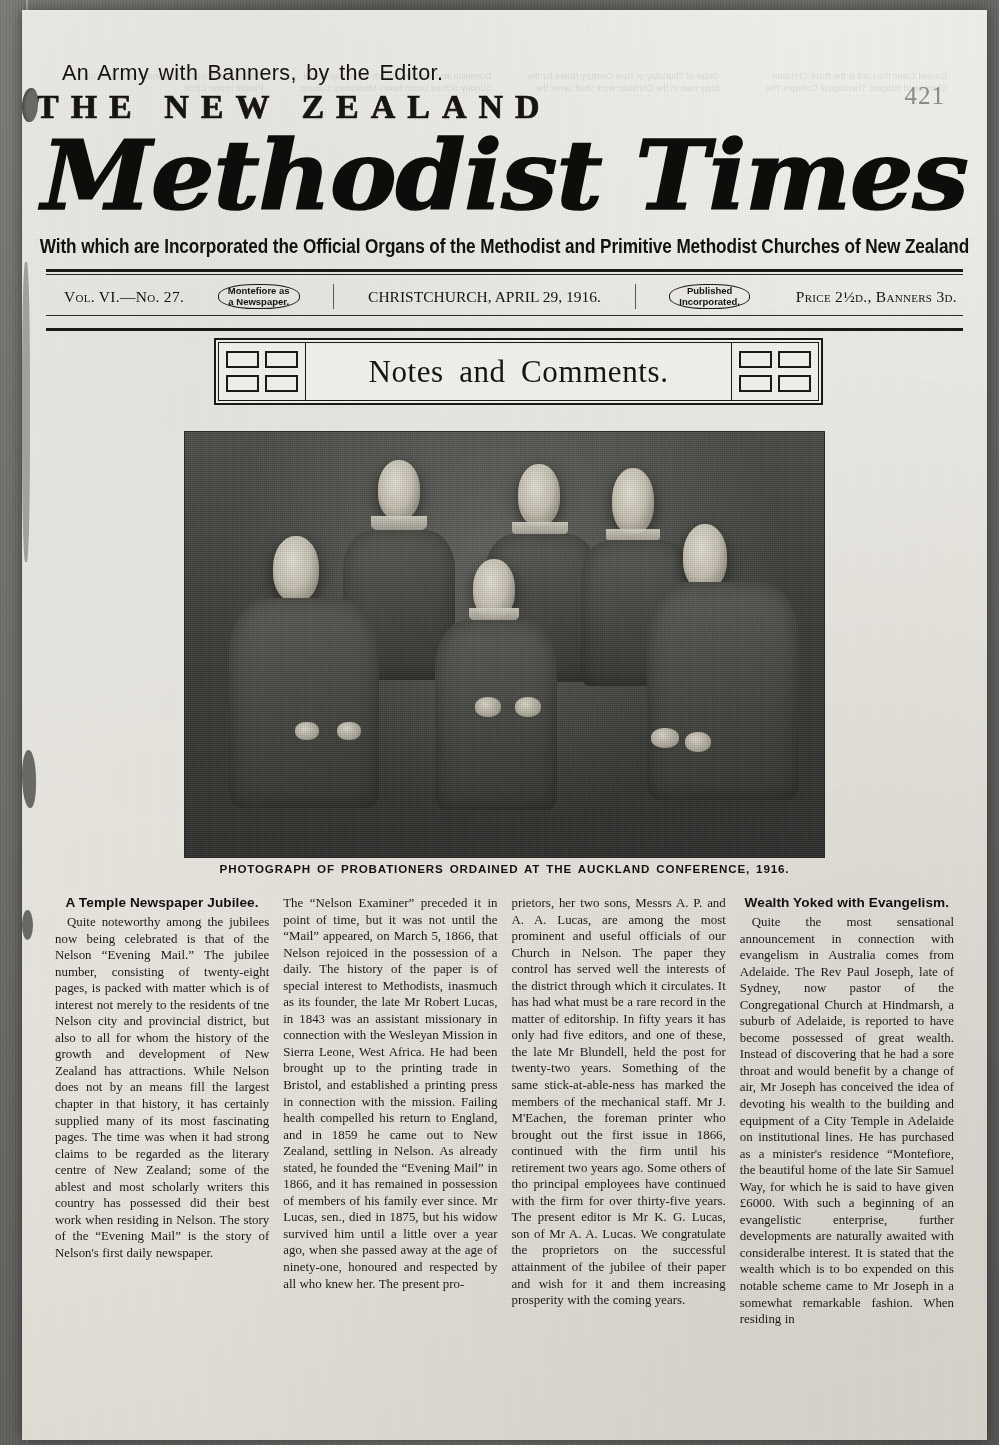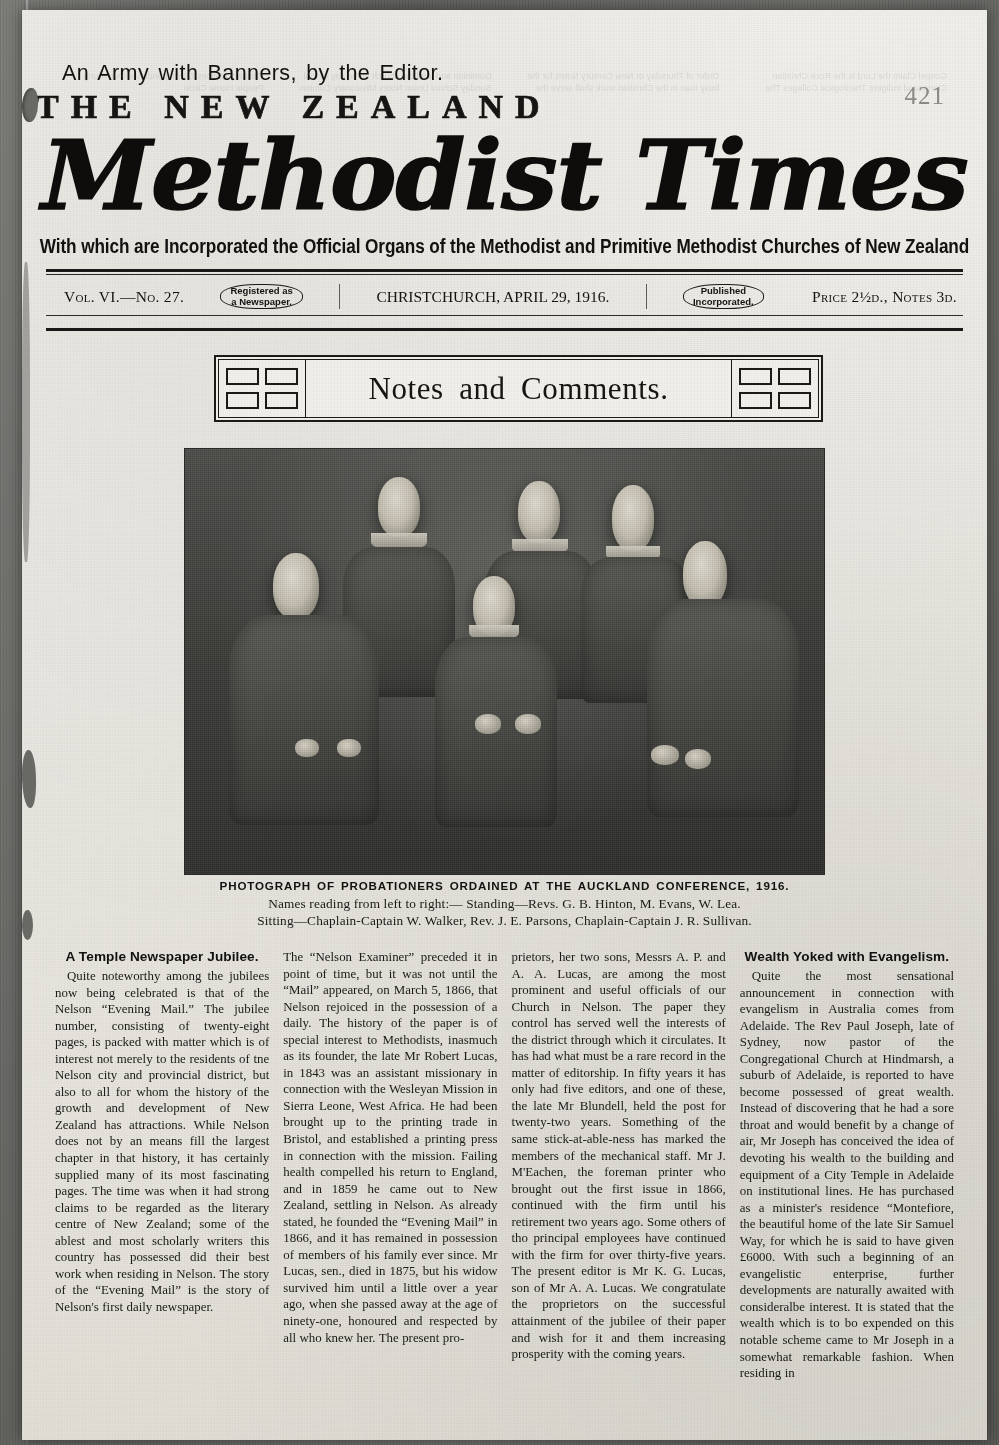--- a/index.html
+++ b/index.html
@@ -105,21 +105,21 @@
   }
   .infobar .sc{font-variant:small-caps;letter-spacing:.3px;margin-left:12px;}
   .paren-box{
     border:1px solid #1d1c1a;border-radius:45%;
     padding:1px 9px;font-size:9.5px;line-height:10.5px;text-align:center;
     font-family:"Liberation Sans",sans-serif;font-weight:700;
   }
   .sep{width:1px;align-self:stretch;background:#5d5c58;}
 
   
-  .banner-wrap{margin:24px 150px 0 150px;padding-left:28px;}
+  .banner-wrap{margin:7px 150px 0 150px;padding-left:28px;}
   .banner{
     border:2px solid #1b1a18;padding:2px;
     display:flex;align-items:stretch;background:#f2f0ea;
   }
   .banner-inner{
     border:1px solid #1b1a18;display:flex;align-items:stretch;flex:1;
   }
   .orn{
     width:72px;display:flex;flex-direction:column;justify-content:center;
     gap:7px;padding:8px 7px;
@@ -232,31 +232,31 @@
     <div class="nz-line">THE NEW ZEALAND</div>
     <div class="title-fraktur">Methodist Times</div>
     <div class="subline">With which are Incorporated the Official Organs of the Methodist and Primitive Methodist Churches of New Zealand</div>
 
     <div class="rule-thick"></div>
     <div class="rule-thin"></div>
 
     <div class="infobar">
       <span class="sc">Vol. VI.—No. 27.</span>
       <span class="paren-box">
-        <span>Registered as</span><br>
+        <span>Montefiore as</span><br>
         <span>a Newspaper.</span>
       </span>
       <span class="sep"></span>
       <span>CHRISTCHURCH, APRIL 29, 1916.</span>
       <span class="sep"></span>
       <span class="paren-box">
         <span>Published</span><br>
         <span>Incorporated.</span>
       </span>
-      <span class="sc">Price 2½d., Notes 3d.</span>
+      <span class="sc">Price 2½d., Banners 3d.</span>
     </div>
 
     <div class="rule-thin"></div>
     <div class="rule-thick"></div>
 
     <div class="banner-wrap">
       <div class="banner">
         <div class="banner-inner">
           <div class="orn">
             <div class="orn-row">
@@ -311,24 +311,20 @@
         <div class="hand" style="left:290px;top:265px;width:26px;height:20px;"></div>
         <div class="hand" style="left:330px;top:265px;width:26px;height:20px;"></div>
 
         <div class="face" style="left:498px;top:92px;width:44px;height:66px;"></div>
         <div class="body" style="left:462px;top:150px;width:152px;height:218px;"></div>
         <div class="hand" style="left:466px;top:296px;width:28px;height:20px;"></div>
         <div class="hand" style="left:500px;top:300px;width:26px;height:20px;"></div>
       </div>
 
       <div class="cap-main">PHOTOGRAPH OF PROBATIONERS ORDAINED AT THE AUCKLAND CONFERENCE, 1916.</div>
-      <div class="cap-sub">
-        <div>Names reading from left to right:— Standing—Revs. G. B. Hinton, M. Evans, W. Lea.</div>
-        <div>Sitting—Chaplain-Captain W. Walker, Rev. J. E. Parsons, Chaplain-Captain J. R. Sullivan.</div>
-      </div>
     </div>
 
     <div class="cols">
       <div class="col">
         <div class="col-head">A Temple Newspaper Jubilee.</div>
         <p class="indent">Quite noteworthy among the jubilees now being celebrated is that of the Nelson “Evening Mail.” The jubilee number, consisting of twenty-eight pages, is packed with matter which is of interest not merely to the residents of tne Nelson city and provincial district, but also to all for whom the history of the growth and development of New Zealand has attractions. While Nelson does not by an means fill the largest chapter in that history, it has certainly supplied many of its most fascinating pages. The time was when it had strong claims to be regarded as the literary centre of New Zealand; some of the ablest and most scholarly writers this country has possessed did their best work when residing in Nelson. The story of the “Evening Mail” is the story of Nelson's first daily newspaper.</p>
       </div>
       <div class="col">
         <p>The “Nelson Examiner” preceded it in point of time, but it was not until the “Mail” appeared, on March 5, 1866, that Nelson rejoiced in the possession of a daily. The history of the paper is of special interest to Methodists, inasmuch as its founder, the late Mr Robert Lucas, in 1843 was an assistant missionary in connection with the Wesleyan Mission in Sierra Leone, West Africa. He had been brought up to the printing trade in Bristol, and established a printing press in connection with the mission. Failing health compelled his return to England, and in 1859 he came out to New Zealand, settling in Nelson. As already stated, he founded the “Evening Mail” in 1866, and it has remained in possession of members of his family ever since. Mr Lucas, sen., died in 1875, but his widow survived him until a little over a year ago, when she passed away at the age of ninety-one, honoured and respected by all who knew her. The present pro-</p>
       </div>

